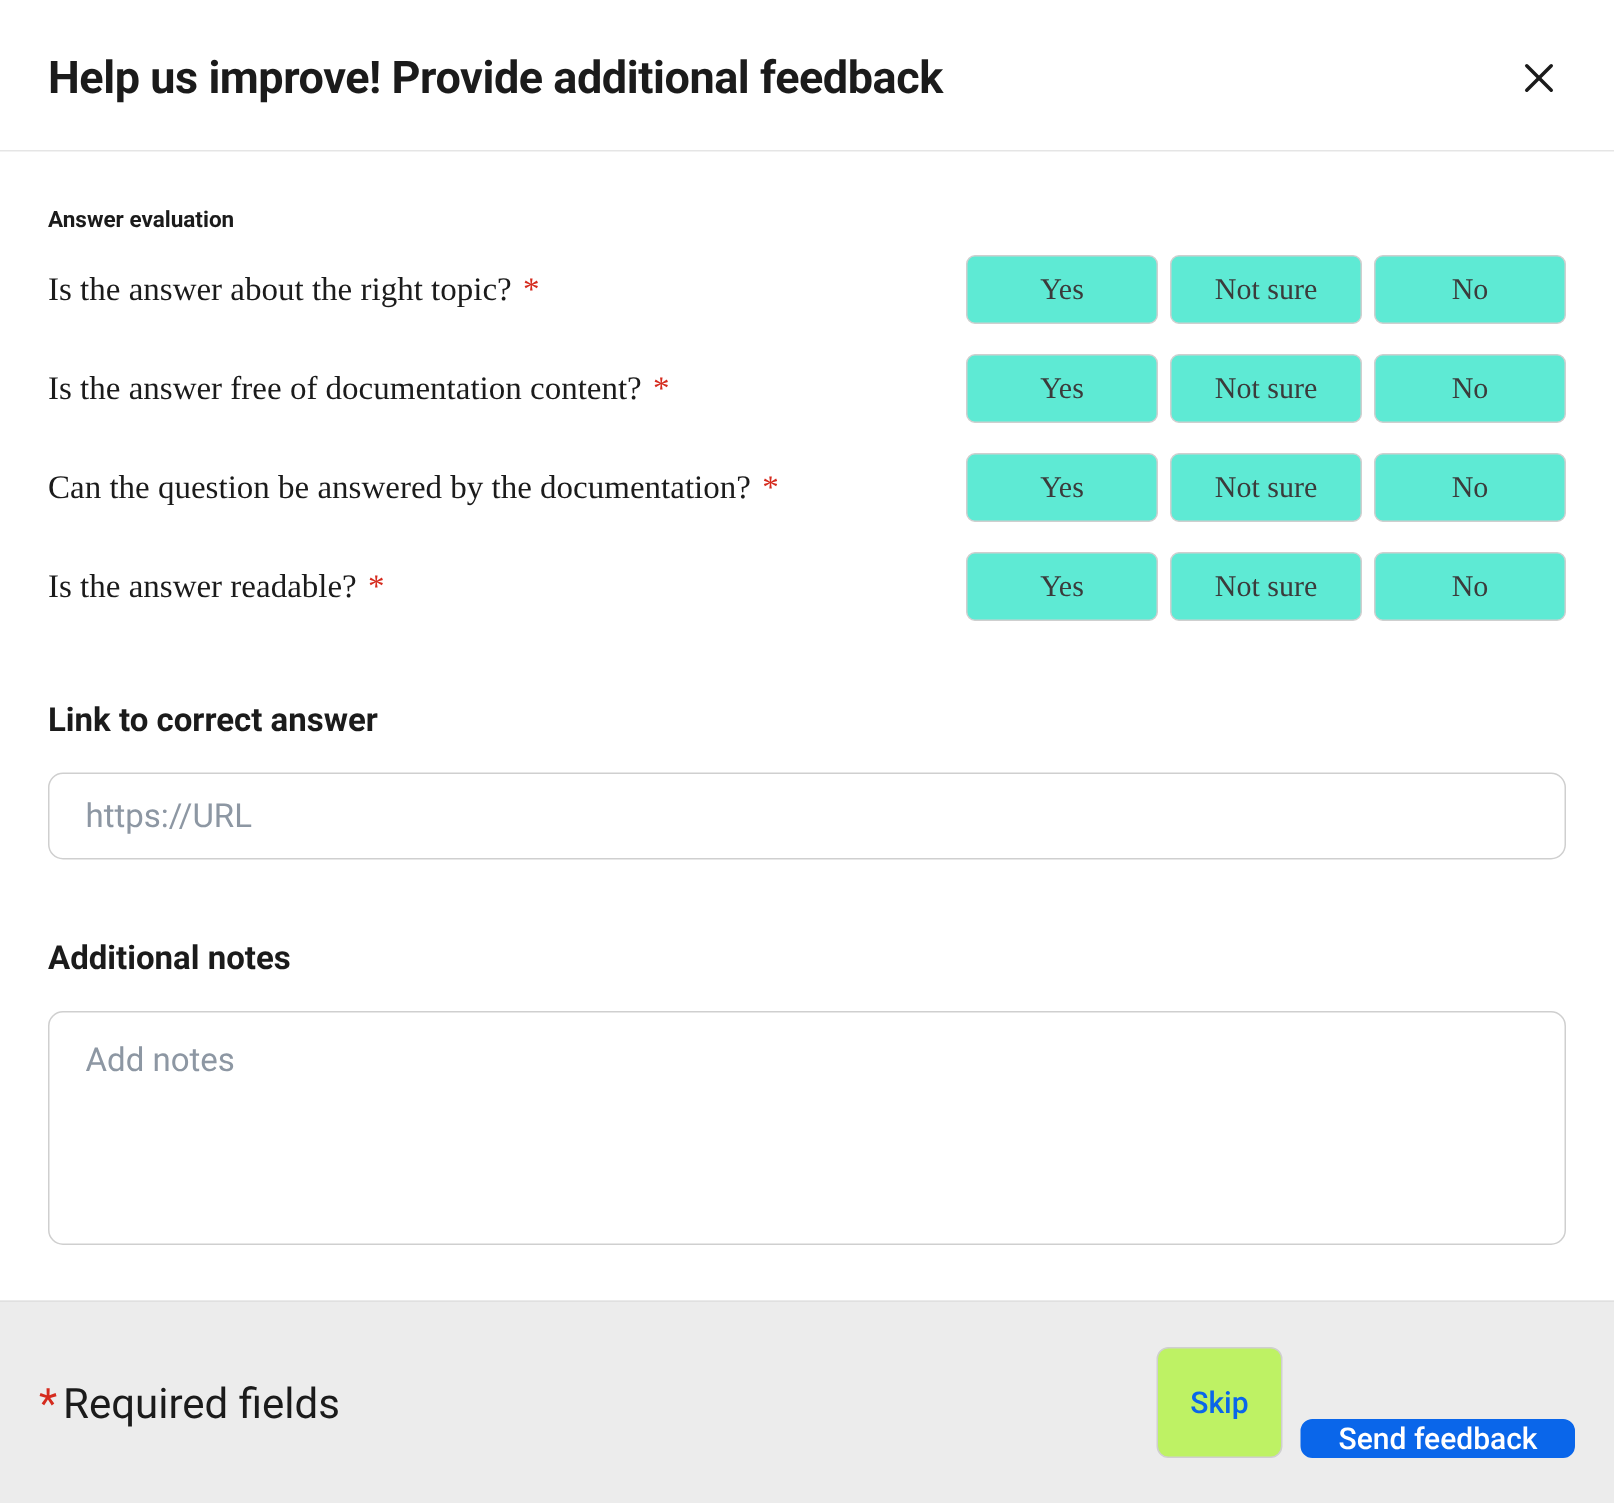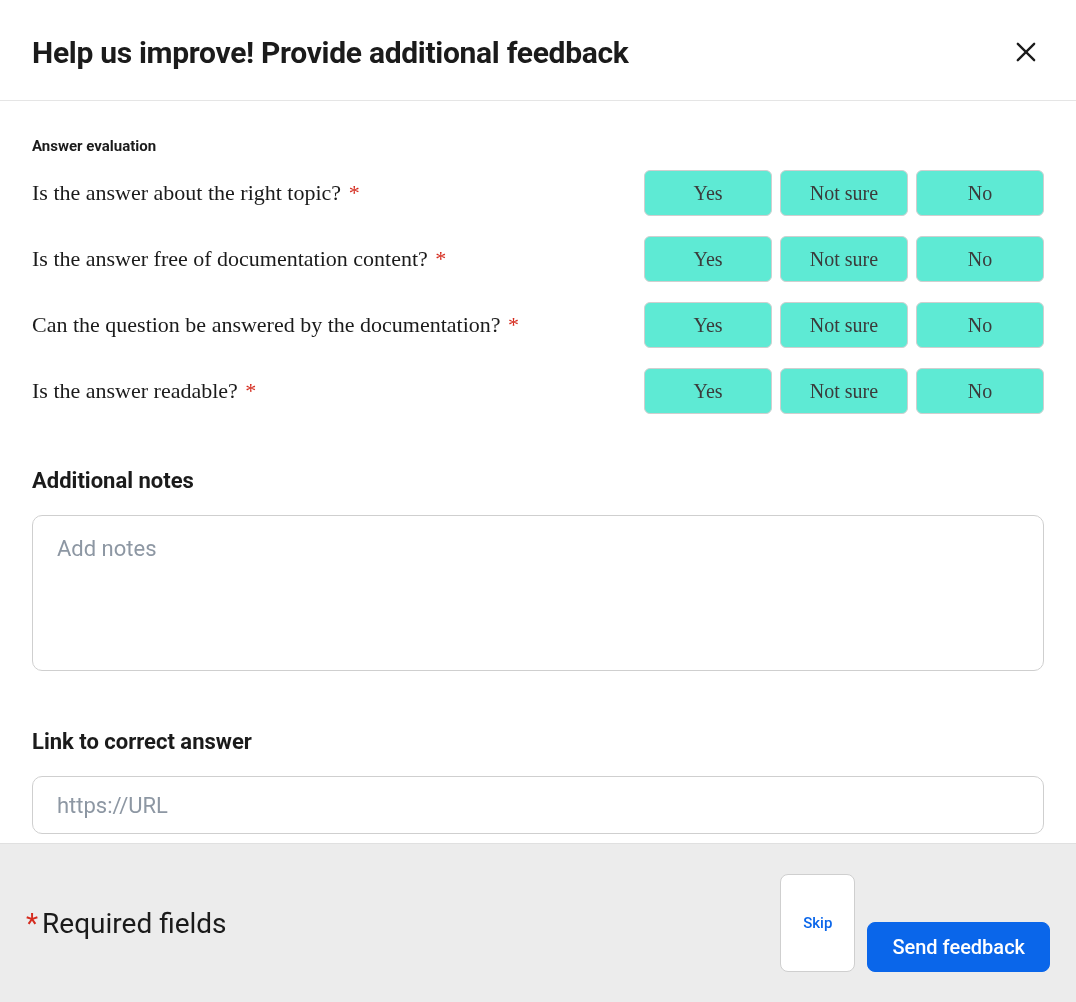--- a/index.html
+++ b/index.html
@@ -113,35 +113,35 @@
       align-items: center;
       justify-content: space-between;
     }
     .req-note {
       font-size: 28px;
       color: #1b1b1b;
     }
     .req-star { color: #d52b1e; margin-right: 4px; }
     .footer-buttons { display: flex; gap: 12px; }
     .btn-skip {
-      background: #ffffff;
+      background: #bef264;
       border: 1px solid #cfcfcf;
       border-radius: 8px;
       padding: 12px 22px;
-      font-size: 15px;
+      font-size: 20px;
       color: #0a66ea;
       cursor: pointer;
       font-family: inherit;
       font-weight: 500;
     }
     .btn-send {
       background: #0a66ea;
       border: 1px solid #0a66ea;
       border-radius: 8px;
-      padding: 12px 24px;
+      padding: 0 24px;
       font-size: 20px;
       color: #fff;
       cursor: pointer;
       font-family: inherit;
       font-weight: 500;
       margin-top: 48px;
     }
   </style>
 </head>
 <body>
@@ -201,27 +201,27 @@
       <span class="req">*</span>
     </div>
     <div class="options">
       <button class="opt-btn">Yes</button>
       <button class="opt-btn">Not sure</button>
       <button class="opt-btn">No</button>
     </div>
   </div>
 
   <div class="block">
+    <div class="block-title">Link to correct answer</div>
+    <input type="text" class="text-input" placeholder="https://URL" style="">
+  </div>
+
+  <div class="block">
     <div class="block-title">Additional notes</div>
     <textarea class="textarea" placeholder="Add notes" style=""></textarea>
-  </div>
-
-  <div class="block">
-    <div class="block-title">Link to correct answer</div>
-    <input type="text" class="text-input" placeholder="https://URL" style="">
   </div>
 </div>
 
 <div class="footer">
   <div class="req-note">
     <span class="req-star">*</span><span>Required fields</span>
   </div>
   <div class="footer-buttons">
     <button class="btn-skip">Skip</button>
     <button class="btn-send">Send feedback</button>

